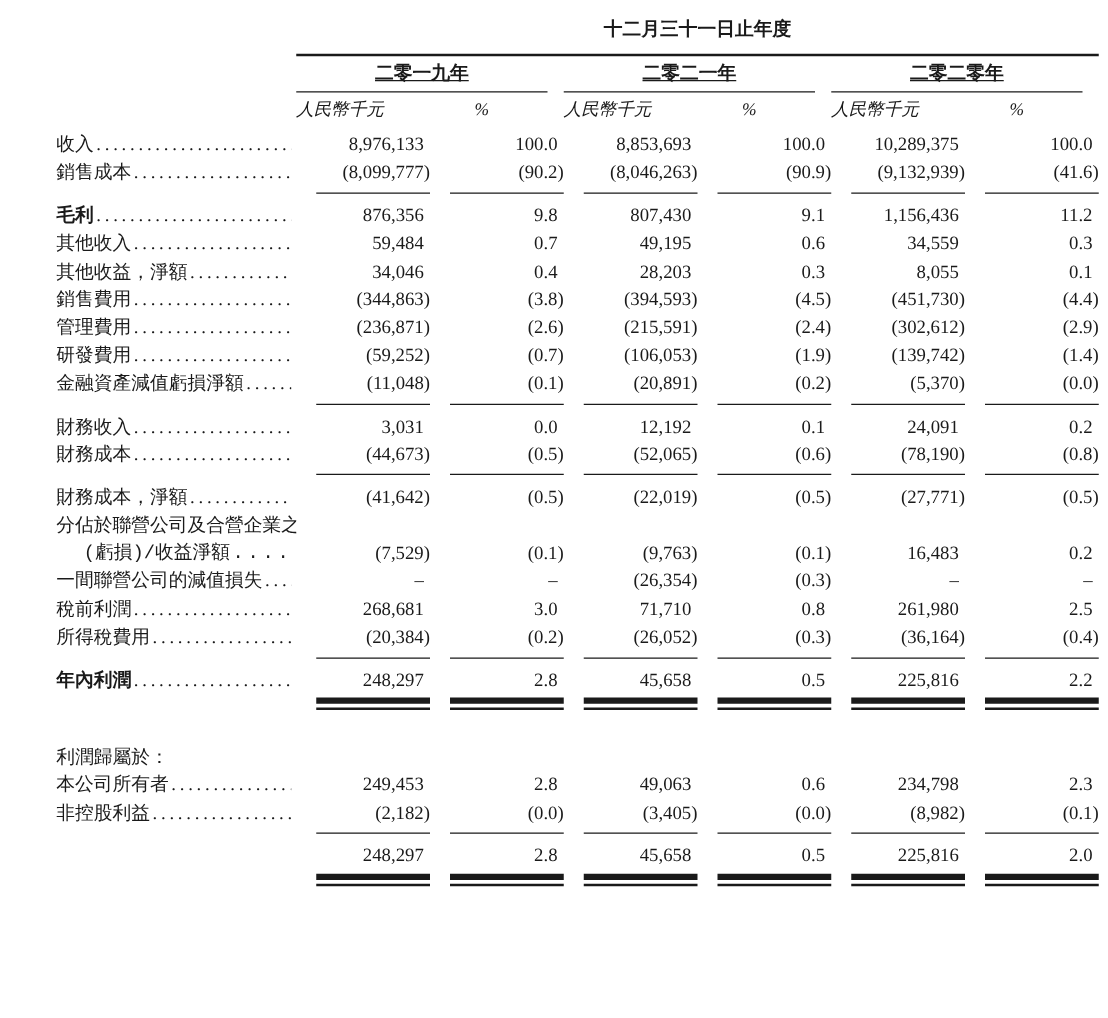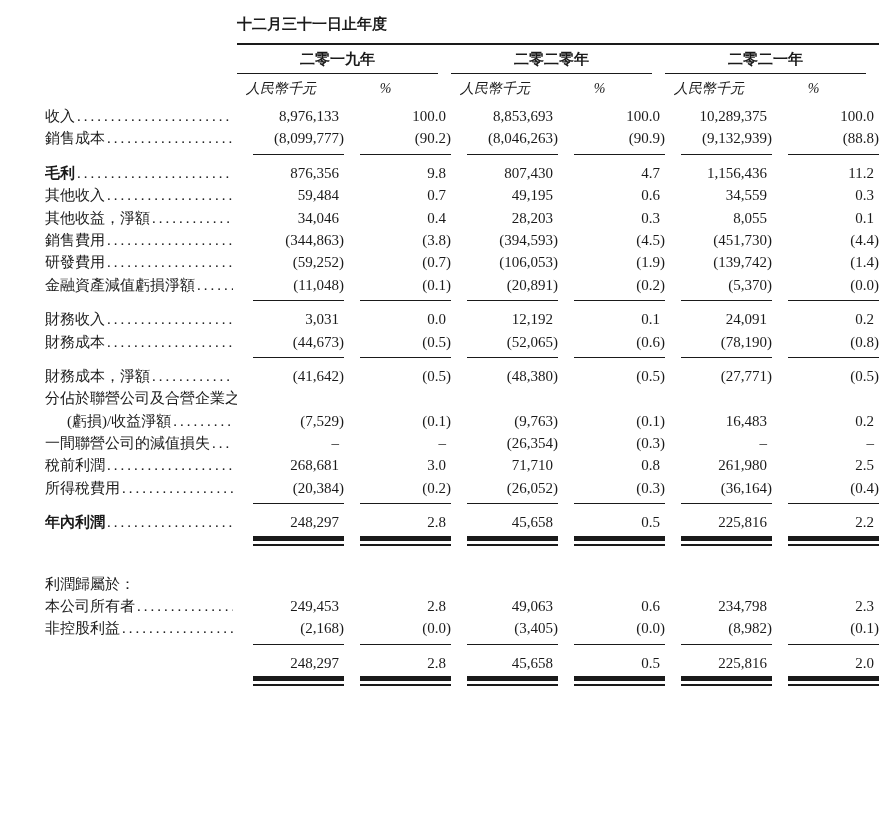--- a/index.html
+++ b/index.html
@@ -1,37 +1,37 @@
 <!DOCTYPE html>
 <html><head>
 <meta charset="utf-8">
 <style>
   html,body{margin:0;padding:0;background:#ffffff;}
   body{width:886px;height:814px;overflow:hidden;
        font-family:"Liberation Serif","DejaVu Serif",serif;color:#1a1a1a;}
   .doc{padding:14px 0 0 45px;width:841px;}
   
-  .title{margin-left:192px;width:642px;text-align:left;font-weight:bold;
+  .title{margin-left:192px;width:642px;text-align:center;font-weight:bold;
          font-size:15px;height:20px;line-height:20px;}
   .toprule{margin-left:192px;width:642px;border-top:2px solid #1a1a1a;margin-top:9px;}
-  .yearrow{display:grid;grid-template-columns:192px repeat(6,107px);margin-top:5px;}
+  .yearrow{display:grid;grid-template-columns:192px repeat(6,107px);margin-top:5px;text-decoration:underline;}
   .yeargroup{grid-column:span 2;margin-right:13px;text-align:center;font-weight:bold;
              font-size:15px;padding-bottom:5px;border-bottom:1.5px solid #1a1a1a;
              height:18px;line-height:18px;}
   .subrow{display:grid;grid-template-columns:192px repeat(6,107px);margin-top:6px;
           font-style:italic;font-size:14px;height:18px;line-height:18px;}
-  .subrow .amt{text-align:right;padding-right:28px;}
+  .subrow .amt{text-align:left;padding-right:28px;}
   .subrow .pct{text-align:center;padding-right:24px;}
   
   #rows{margin-top:7px;}
   .trow{display:grid;grid-template-columns:192px repeat(6,107px);
         height:22.4px;line-height:22.4px;font-size:15px;}
   .trow.bold .lbl{font-weight:bold;}
   .labelcell{display:flex;align-items:baseline;padding-right:4px;overflow:hidden;}
-  .labelcell.indent{padding-left:22px;}
+  .labelcell.indent{padding-left:22px;font-family:Liberation Mono, monospace;}
   .lbl{white-space:nowrap;}
   .dots{flex:1;overflow:hidden;white-space:nowrap;margin-left:2px;}
   .dots::after{content:"....................................................................";
                letter-spacing:3px;}
   .num{text-align:right;padding-left:16px;white-space:nowrap;
        font-variant-numeric:lining-nums;}
   .num.np{padding-right:5px;}
   
   .rulerow{display:grid;grid-template-columns:192px repeat(6,107px);height:12px;}
   .rulerow .line{margin-left:16px;margin-top:4px;border-top:1.5px solid #1a1a1a;}
@@ -45,22 +45,22 @@
 
 <div class="doc">
 
   <div class="title">十二月三十一日止年度</div>
 
   <div class="toprule"></div>
 
   <div class="yearrow">
     <div></div>
     <div class="yeargroup">二零一九年</div>
+    <div class="yeargroup">二零二一年</div>
     <div class="yeargroup">二零二零年</div>
-    <div class="yeargroup">二零二一年</div>
   </div>
 
   <div class="subrow">
     <div></div>
     <div class="amt">人民幣千元</div>
     <div class="pct">%</div>
     <div class="amt">人民幣千元</div>
     <div class="pct">%</div>
     <div class="amt">人民幣千元</div>
     <div class="pct">%</div>
@@ -82,40 +82,40 @@
       <div class="trow">
         <div class="labelcell">
           <span class="lbl">銷售成本</span>
           <span class="dots"></span>
         </div>
         <div class="num">(8,099,777)</div>
         <div class="num">(90.2)</div>
         <div class="num">(8,046,263)</div>
         <div class="num">(90.9)</div>
         <div class="num">(9,132,939)</div>
-        <div class="num">(88.8)</div>
+        <div class="num">(41.6)</div>
       </div>
       <div class="rulerow">
         <div></div>
         <div class="line"></div>
         <div class="line"></div>
         <div class="line"></div>
         <div class="line"></div>
         <div class="line"></div>
         <div class="line"></div>
       </div>
       <div class="trow bold">
         <div class="labelcell">
           <span class="lbl">毛利</span>
           <span class="dots"></span>
         </div>
         <div class="num np">876,356</div>
         <div class="num np">9.8</div>
         <div class="num np">807,430</div>
-        <div class="num np">4.7</div>
+        <div class="num np">9.1</div>
         <div class="num np">1,156,436</div>
         <div class="num np">11.2</div>
       </div>
       <div class="trow">
         <div class="labelcell">
           <span class="lbl">其他收入</span>
           <span class="dots"></span>
         </div>
         <div class="num np">59,484</div>
         <div class="num np">0.7</div>
@@ -143,20 +143,32 @@
         </div>
         <div class="num">(344,863)</div>
         <div class="num">(3.8)</div>
         <div class="num">(394,593)</div>
         <div class="num">(4.5)</div>
         <div class="num">(451,730)</div>
         <div class="num">(4.4)</div>
       </div>
       <div class="trow">
         <div class="labelcell">
+          <span class="lbl">管理費用</span>
+          <span class="dots"></span>
+        </div>
+        <div class="num">(236,871)</div>
+        <div class="num">(2.6)</div>
+        <div class="num">(215,591)</div>
+        <div class="num">(2.4)</div>
+        <div class="num">(302,612)</div>
+        <div class="num">(2.9)</div>
+      </div>
+      <div class="trow">
+        <div class="labelcell">
           <span class="lbl">研發費用</span>
           <span class="dots"></span>
         </div>
         <div class="num">(59,252)</div>
         <div class="num">(0.7)</div>
         <div class="num">(106,053)</div>
         <div class="num">(1.9)</div>
         <div class="num">(139,742)</div>
         <div class="num">(1.4)</div>
       </div>
@@ -214,21 +226,21 @@
         <div class="line"></div>
         <div class="line"></div>
       </div>
       <div class="trow">
         <div class="labelcell">
           <span class="lbl">財務成本，淨額</span>
           <span class="dots"></span>
         </div>
         <div class="num">(41,642)</div>
         <div class="num">(0.5)</div>
-        <div class="num">(48,380)</div>
+        <div class="num">(22,019)</div>
         <div class="num">(0.5)</div>
         <div class="num">(27,771)</div>
         <div class="num">(0.5)</div>
       </div>
       <div class="trow">
         <div class="labelcell">
           <span class="lbl">分佔於聯營公司及合營企業之</span>
         </div>
         <div class="num"></div>
         <div class="num"></div>
@@ -337,21 +349,21 @@
         <div class="num np">49,063</div>
         <div class="num np">0.6</div>
         <div class="num np">234,798</div>
         <div class="num np">2.3</div>
       </div>
       <div class="trow">
         <div class="labelcell">
           <span class="lbl">非控股利益</span>
           <span class="dots"></span>
         </div>
-        <div class="num">(2,168)</div>
+        <div class="num">(2,182)</div>
         <div class="num">(0.0)</div>
         <div class="num">(3,405)</div>
         <div class="num">(0.0)</div>
         <div class="num">(8,982)</div>
         <div class="num">(0.1)</div>
       </div>
       <div class="rulerow">
         <div></div>
         <div class="line"></div>
         <div class="line"></div>

